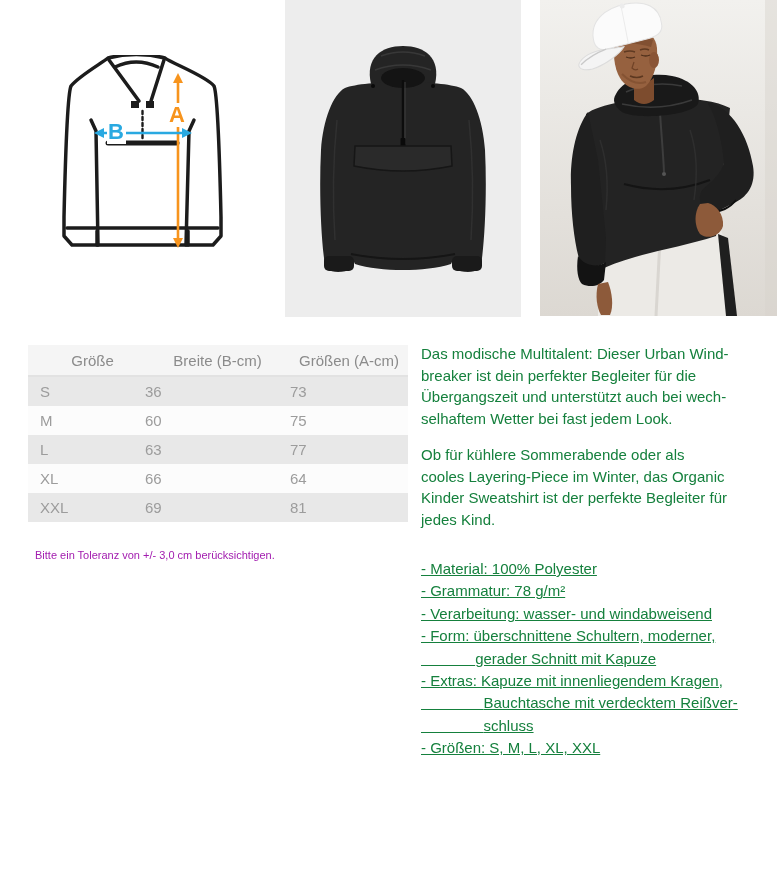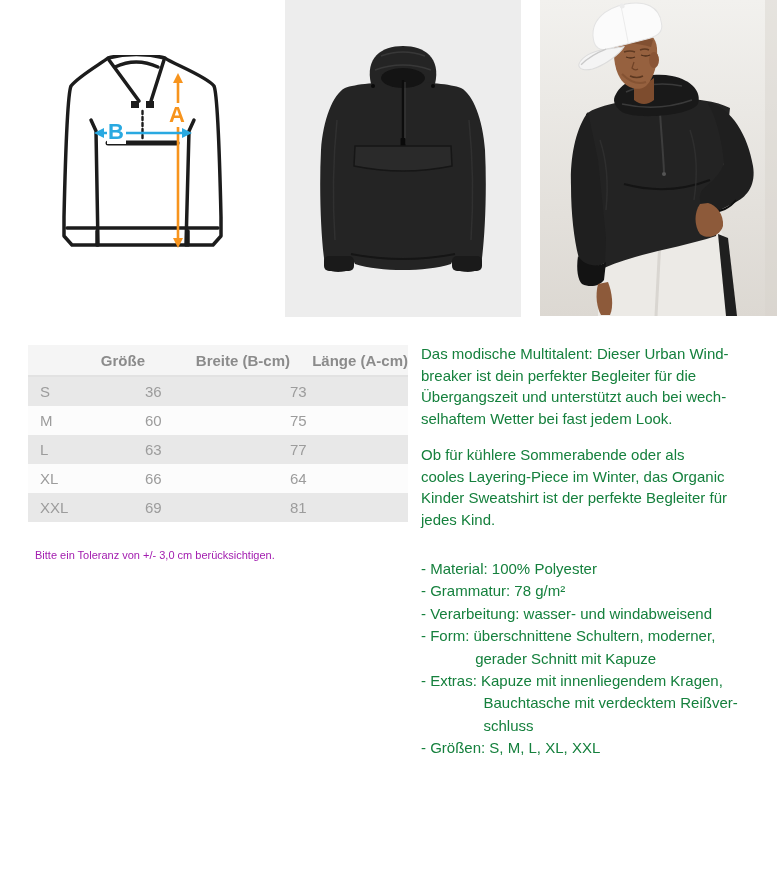--- a/index.html
+++ b/index.html
@@ -11,39 +11,39 @@
   #diagram-tile{left:62px;top:55px;width:161px;height:193px;}
   #product-tile{left:285px;top:0;width:236px;height:317px;background:#ededed;}
   #model-tile{left:540px;top:0;width:237px;height:316px;}
 
   
   #size-table{
     position:absolute;left:28px;top:345px;width:380px;
     border-collapse:collapse;table-layout:fixed;font-size:15px;
   }
   #size-table th{
-    height:30px;background:#f5f5f5;color:#8b8b8b;font-weight:700;
-    text-align:right;border-bottom:2px solid #e2e2e2;padding:0;
+    height:30px;background:#f5f5f5;color:#8b8b8b;font-weight:400;
+    text-align:center;border-bottom:2px solid #e2e2e2;padding:0;
   }
   #size-table td{height:29px;color:#9c9c9c;padding:0;}
   #size-table tbody tr:nth-child(odd) td{background:#e8e8e8;}
   #size-table tbody tr:nth-child(even) td{background:#fcfcfc;}
   #size-table th:first-child,#size-table td:first-child{padding-left:12px;}
 
   #tolerance-note{
     position:absolute;left:35px;top:549px;font-size:11px;color:#a21caf;
   }
 
   
   #description{
     position:absolute;left:421px;top:343px;width:350px;
     font-size:15px;line-height:21.5px;color:#15803d;
   }
   #description p{margin:0 0 15px 0;white-space:pre-line;}
-  #feature-list{white-space:pre-wrap;line-height:22.4px;margin-top:28px;}
+  #feature-list{white-space:pre-wrap;line-height:22.4px;margin-top:28px;text-decoration:underline;}
 
   svg{display:block;}
 </style>
 </head>
 <body>
 
 <div class="tile" id="diagram-tile">
   <svg viewBox="0 0 161 193" width="161" height="193">
     <g fill="none" stroke="#1c1c1c" stroke-width="3.5" stroke-linejoin="round" stroke-linecap="round">
       <path d="M35,176 L35,190 L10,190 L2,181 L2,162 C3,118 5,40 9,31 C17,21 40,8 46,3 Q74,-4 103,3 C109,8 144,21 152,31 C156,40 158,118 159,162 L159,181 L151,190 L126,190 L126,176"></path>
@@ -159,21 +159,21 @@
 <table id="size-table">
   <colgroup>
       <col style="width:117px">
       <col style="width:145px">
       <col style="width:118px">
     </colgroup>
   <thead>
     <tr>
       <th>Größe</th>
       <th>Breite (B-cm)</th>
-      <th>Länge (A-cm)</th>
+      <th>Größen (A-cm)</th>
     </tr>
   </thead>
   <tbody>
     <tr>
       <td>S</td>
       <td>36</td>
       <td>73</td>
     </tr>
     <tr>
       <td>M</td>

